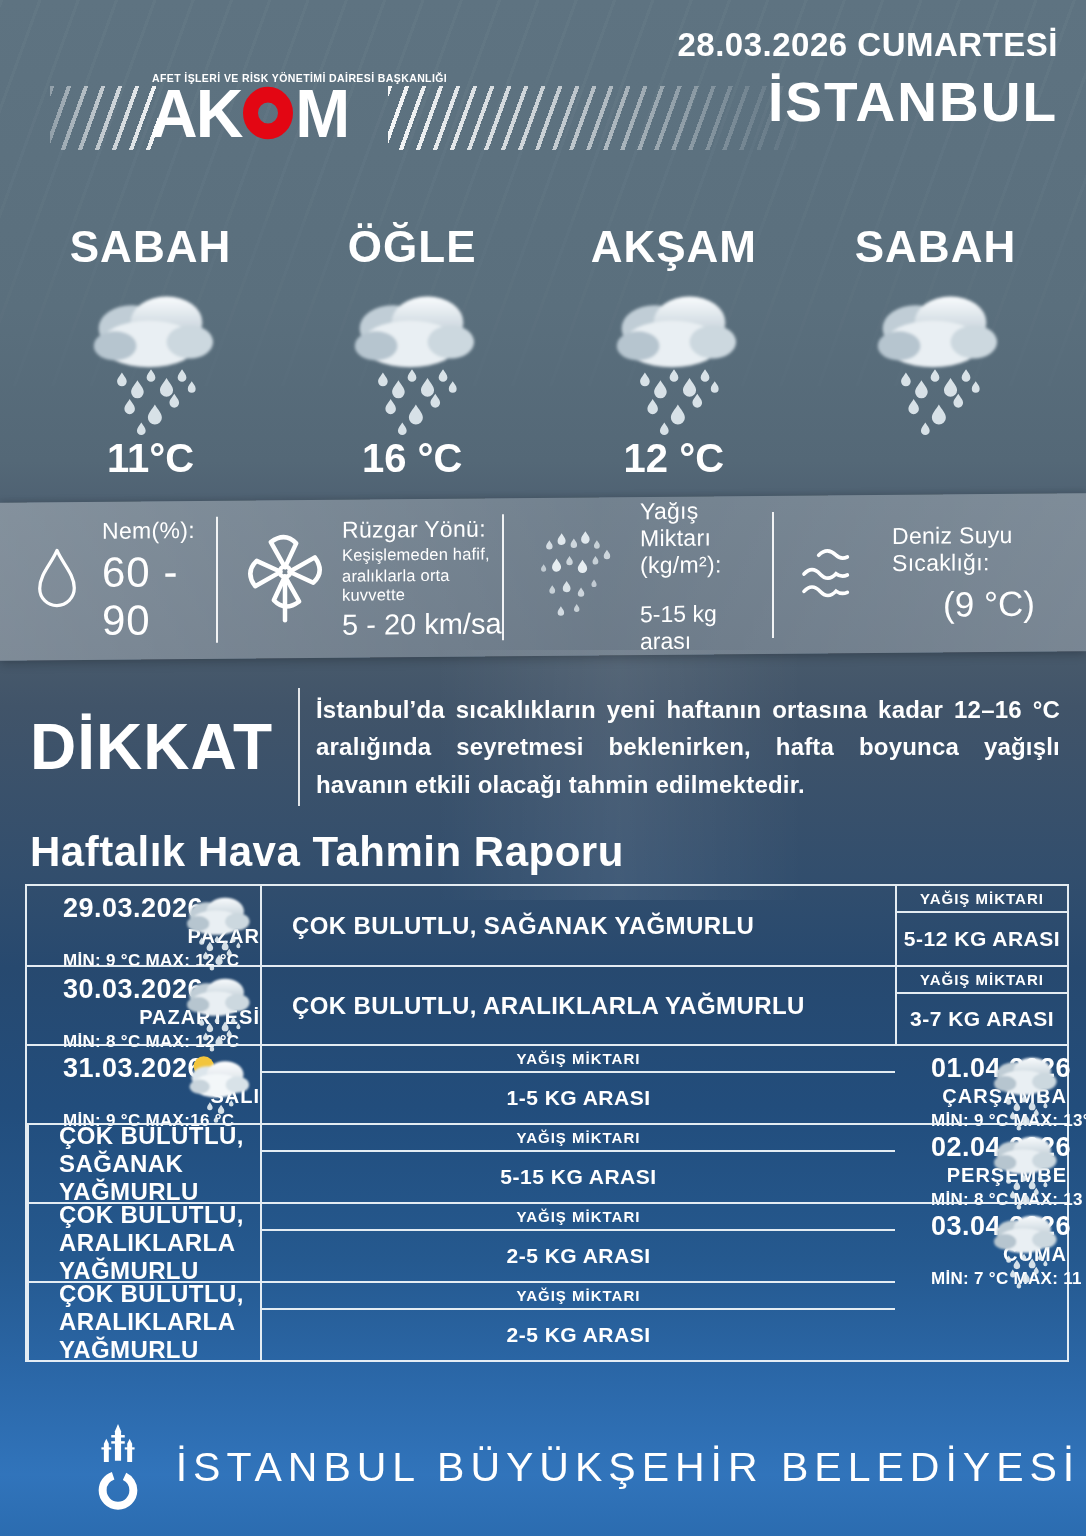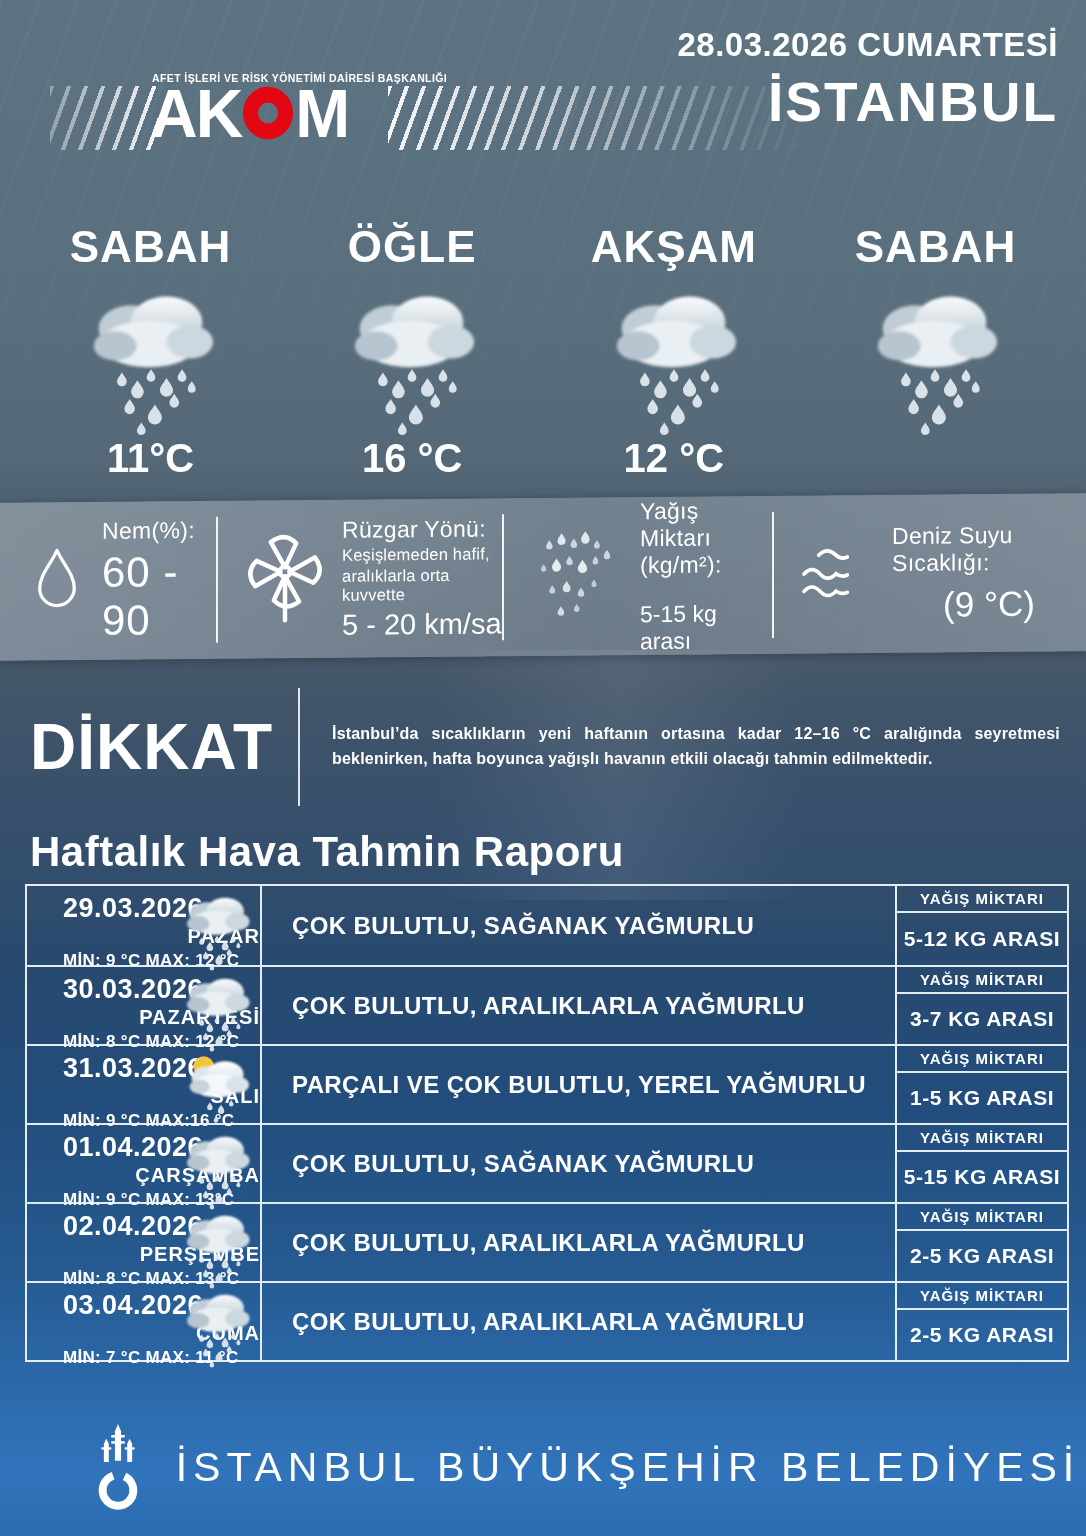--- a/index.html
+++ b/index.html
@@ -62,21 +62,21 @@
   .info-small{font-size:16.5px;letter-spacing:.2px;margin-top:2px;}
   .info-value-lg{font-size:42px;margin-top:4px;letter-spacing:1px;}
   .info-value-md{font-size:29px;margin-top:4px;}
   .info-value-sea{font-size:35px;margin-top:8px;text-align:center;}
   .info-value-prec{font-size:23px;margin-top:22px;}
 
   
   .alert{position:absolute;top:688px;left:30px;width:1030px;display:flex;align-items:center;}
   .alert-title{width:268px;font-size:64px;font-weight:800;letter-spacing:1px;flex:none;}
   .alert-rule{width:2px;height:118px;background:rgba(255,255,255,0.85);flex:none;}
-  .alert-text{margin-left:32px;font-size:16px;font-weight:700;line-height:1.55;
+  .alert-text{margin-left:16px;font-size:24px;font-weight:700;line-height:1.55;
     text-align:justify;letter-spacing:.2px;}
 
   
   .weekly-title{position:absolute;top:828px;left:30px;font-size:42px;font-weight:800;letter-spacing:.5px;}
   .week-table{position:absolute;top:884px;left:25px;width:1040px;
     border:2px solid rgba(238,244,249,0.95);display:grid;
     grid-template-columns:233px 1fr 172px;grid-auto-rows:79px;}
   .wt-cell{border-top:2px solid rgba(238,244,249,0.95);box-sizing:border-box;position:relative;}
   .wt-row0{border-top:none;}
   .wt-date-cell{padding:7px 0 0 36px;overflow:visible;}
@@ -352,23 +352,20 @@
     </div>
 
     <div class="wt-cell wt-date-cell">
       <div class="wt-date">31.03.2026</div>
       <div class="wt-day">SALI</div>
       <div class="wt-minmax"><span>MİN: 9 °C</span> <span>MAX:16 °C</span></div>
       <svg class="wt-icon">
           <use href="#sym-sunraincloud"></use>
         </svg>
     </div>
-    <div class="wt-cell wt-cond-cell">
-      <div class="wt-cond">PARÇALI VE ÇOK BULUTLU, YEREL YAĞMURLU</div>
-    </div>
     <div class="wt-cell wt-prec-cell">
       <div class="wt-prec-head">YAĞIŞ MİKTARI</div>
       <div class="wt-prec-val">1-5 KG ARASI</div>
     </div>
 
     <div class="wt-cell wt-date-cell">
       <div class="wt-date">01.04.2026</div>
       <div class="wt-day">ÇARŞAMBA</div>
       <div class="wt-minmax"><span>MİN: 9 °C</span> <span>MAX: 13°C</span></div>
       <svg class="wt-icon">

